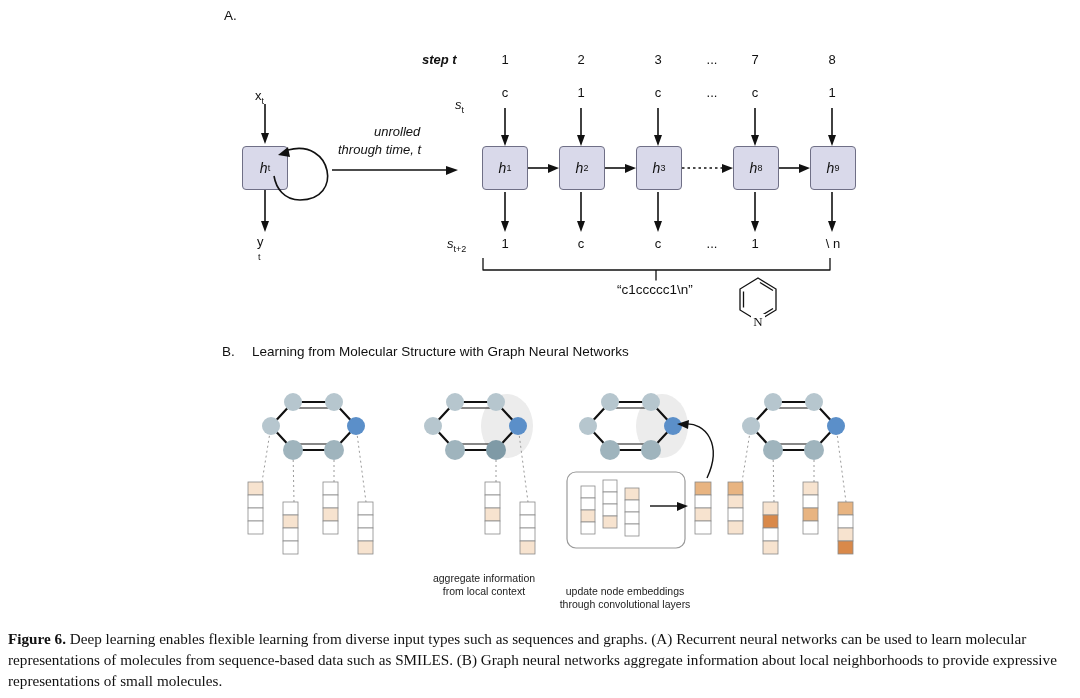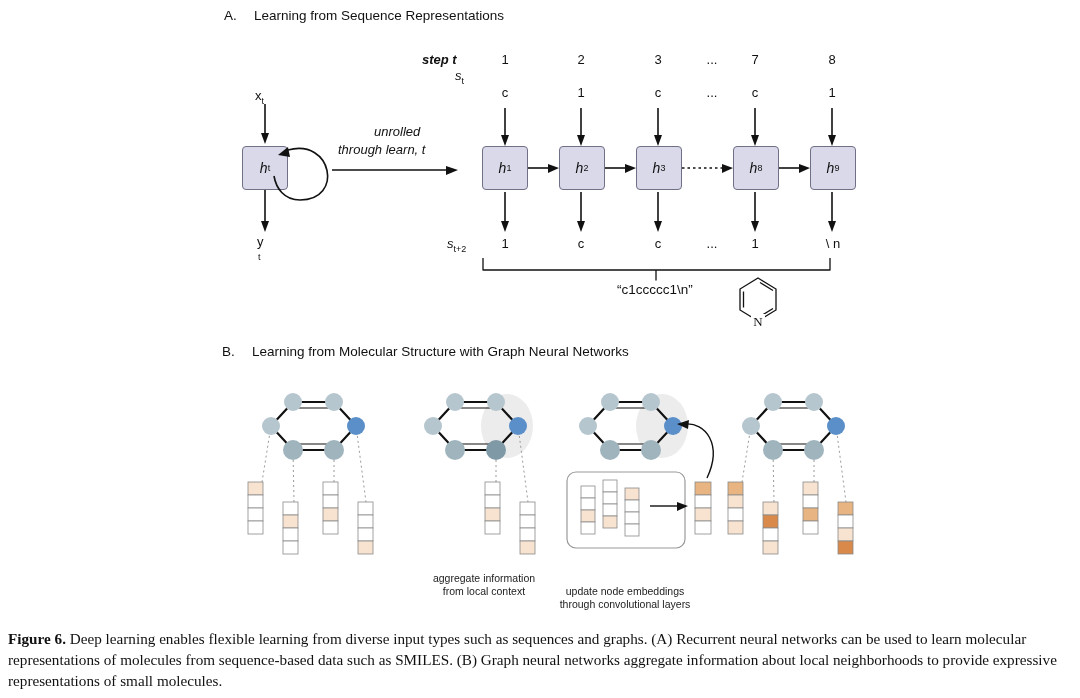--- a/index.html
+++ b/index.html
@@ -104,21 +104,20 @@
   }
   .caption b { font-weight: bold; }
   svg { display: block; overflow: visible; }
 </style>
 </head>
 <body>
 
 <div class="fig">
 
   <div class="abs panel-letter" style="left:224px; top:8px;">A.</div>
-  <div class="abs panel-title" style="left:254px; top:8px;">Learning from Sequence Representations</div>
 
   <div class="abs lbl" style="left:255px; top:88px;">
     <span>x</span><span class="sub">t</span>
   </div>
 
   <svg class="abs" style="left:252px; top:104px;" width="40" height="42">
     <line x1="13" y1="0" x2="13" y2="32" stroke="#111" stroke-width="1.6"></line>
     <polygon points="13,40 9,29 17,29" fill="#111"></polygon>
   </svg>
 
@@ -134,28 +133,28 @@
 
   <svg class="abs" style="left:252px; top:190px;" width="40" height="44">
     <line x1="13" y1="0" x2="13" y2="34" stroke="#111" stroke-width="1.6"></line>
     <polygon points="13,42 9,31 17,31" fill="#111"></polygon>
   </svg>
 
   <div class="abs lbl" style="left:257px; top:234px;">y</div>
   <div class="abs lbl" style="left:258px; top:252px; font-size:9px;">t</div>
 
   <div class="abs lbl lbl-it" style="left:358px; top:124px;margin-left:16px;">unrolled</div>
-  <div class="abs lbl lbl-it" style="left:338px; top:142px;">through learn, t</div>
+  <div class="abs lbl lbl-it" style="left:338px; top:142px;">through time, t</div>
   <svg class="abs" style="left:332px; top:166px;" width="130" height="14">
     <line x1="0" y1="4" x2="116" y2="4" stroke="#111" stroke-width="1.6"></line>
     <polygon points="126,4 114,0 114,9" fill="#111"></polygon>
   </svg>
 
   <div class="abs lbl lbl-it" style="left:422px; top:52px; font-weight:bold;">step t</div>
-  <div class="abs lbl lbl-it" style="left:455px; top:68px;">
+  <div class="abs lbl lbl-it" style="left:455px; top:97px;">
     <span>s</span><span class="sub" style="font-style:normal;">t</span>
   </div>
   <div class="abs lbl lbl-it" style="left:447px; top:236px;">
     <span>s</span><span class="sub" style="font-style:normal;">t+2</span>
   </div>
 
   <div class="abs stepnum" style="left:488px; top:52px;">1</div>
   <div class="abs stepnum" style="left:564px; top:52px;">2</div>
   <div class="abs stepnum" style="left:641px; top:52px;">3</div>
   <div class="abs stepnum" style="left:695px; top:52px;">...</div>

